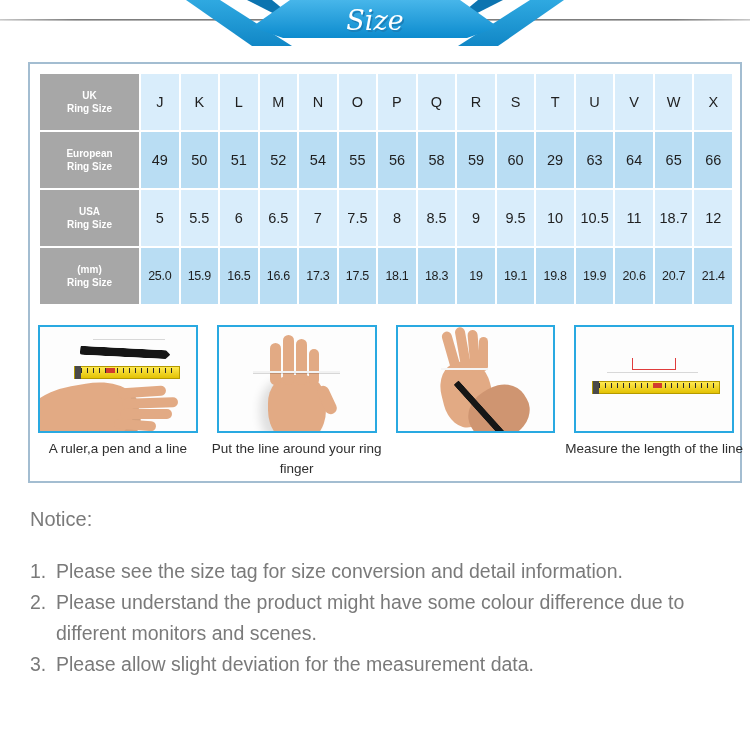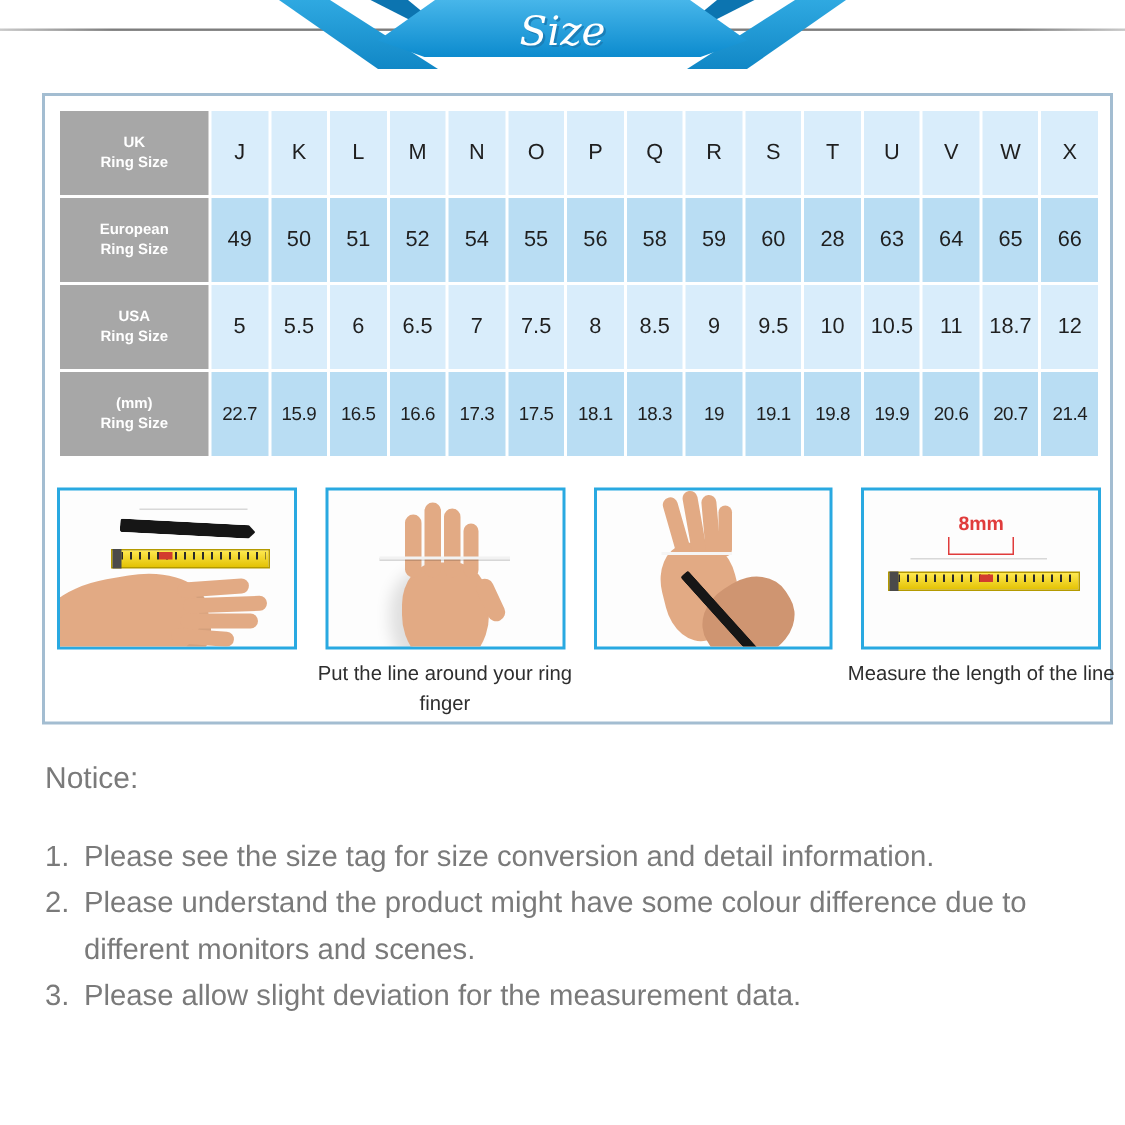--- a/index.html
+++ b/index.html
@@ -133,21 +133,21 @@
             <td>49</td>
             <td>50</td>
             <td>51</td>
             <td>52</td>
             <td>54</td>
             <td>55</td>
             <td>56</td>
             <td>58</td>
             <td>59</td>
             <td>60</td>
-            <td>28</td>
+            <td>29</td>
             <td>63</td>
             <td>64</td>
             <td>65</td>
             <td>66</td>
           </tr>
           <tr class="light">
             <th>USA
 Ring Size</th>
             <td>5</td>
             <td>5.5</td>
@@ -161,21 +161,21 @@
             <td>9.5</td>
             <td>10</td>
             <td>10.5</td>
             <td>11</td>
             <td>18.7</td>
             <td>12</td>
           </tr>
           <tr class="medium mm">
             <th>(mm)
 Ring Size</th>
-            <td>22.7</td>
+            <td>25.0</td>
             <td>15.9</td>
             <td>16.5</td>
             <td>16.6</td>
             <td>17.3</td>
             <td>17.5</td>
             <td>18.1</td>
             <td>18.3</td>
             <td>19</td>
             <td>19.1</td>
             <td>19.8</td>
@@ -197,20 +197,21 @@
             <div class="clip"></div>
               <div class="ticks"></div>
               <div class="redmark" style="left:30%"></div>
           </div>
           <div class="palm" style="left:-18px;top:58px;width:118px;height:70px;border-radius:48% 42% 40% 55%;transform:rotate(-10deg);box-shadow:inset -6px -8px 0 rgba(0,0,0,.06);"></div>
           <div class="finger" style="left:78px;top:60px;width:48px;height:10px;transform:rotate(-4deg);"></div>
           <div class="finger" style="left:82px;top:71px;width:56px;height:10px;transform:rotate(-2deg);"></div>
           <div class="finger" style="left:80px;top:82px;width:52px;height:10px;"></div>
           <div class="finger" style="left:74px;top:93px;width:42px;height:10px;transform:rotate(4deg);"></div>
         </div>
+        <div class="caption">A ruler,a pen and a line</div>
       </div>
 
       <div class="figure">
         <div class="figbox">
           <div class="palm" style="left:50%;transform:translateX(-50%);top:48px;width:58px;height:70px;border-radius:40% 40% 50% 50%;box-shadow:-8px 4px 10px rgba(0,0,0,.12);"></div>
           <div class="finger" style="left:calc(50% - 27px);top:16px;width:11px;height:42px;"></div>
           <div class="finger" style="left:calc(50% - 14px);top:8px;width:11px;height:50px;"></div>
           <div class="finger" style="left:calc(50% - 1px);top:12px;width:11px;height:46px;"></div>
           <div class="finger" style="left:calc(50% + 12px);top:22px;width:10px;height:36px;"></div>
           <div class="finger" style="left:calc(50% + 24px);top:58px;width:12px;height:30px;transform:rotate(-25deg);"></div>
@@ -227,21 +228,20 @@
           <div class="finger" style="left:71px;top:3px;width:10px;height:42px;transform:rotate(-5deg);"></div>
           <div class="finger" style="left:81px;top:10px;width:9px;height:34px;"></div>
           <div class="palm" style="left:70px;top:60px;width:62px;height:52px;border-radius:45%;transform:rotate(-32deg);background:var(--skin-dark);"></div>
           <div class="string" style="top:41px;left:28%;width:30%;height:2px;background:#f5f5f5;"></div>
           <div class="pen" style="top:52px;left:58px;width:84px;height:7px;transform:rotate(48deg);transform-origin:left center;"></div>
         </div>
       </div>
 
       <div class="figure">
         <div class="figbox">
-          <div class="mm-label">8mm</div>
           <div class="bracket"></div>
           <div class="string" style="top:45px;left:20%;width:58%;height:1px;"></div>
           <div class="ruler" style="top:54px;left:10%;width:82%;">
             <div class="clip"></div>
               <div class="ticks"></div>
               <div class="redmark" style="left:48%"></div>
           </div>
         </div>
         <div class="caption">Measure the length of the line</div>
       </div>

